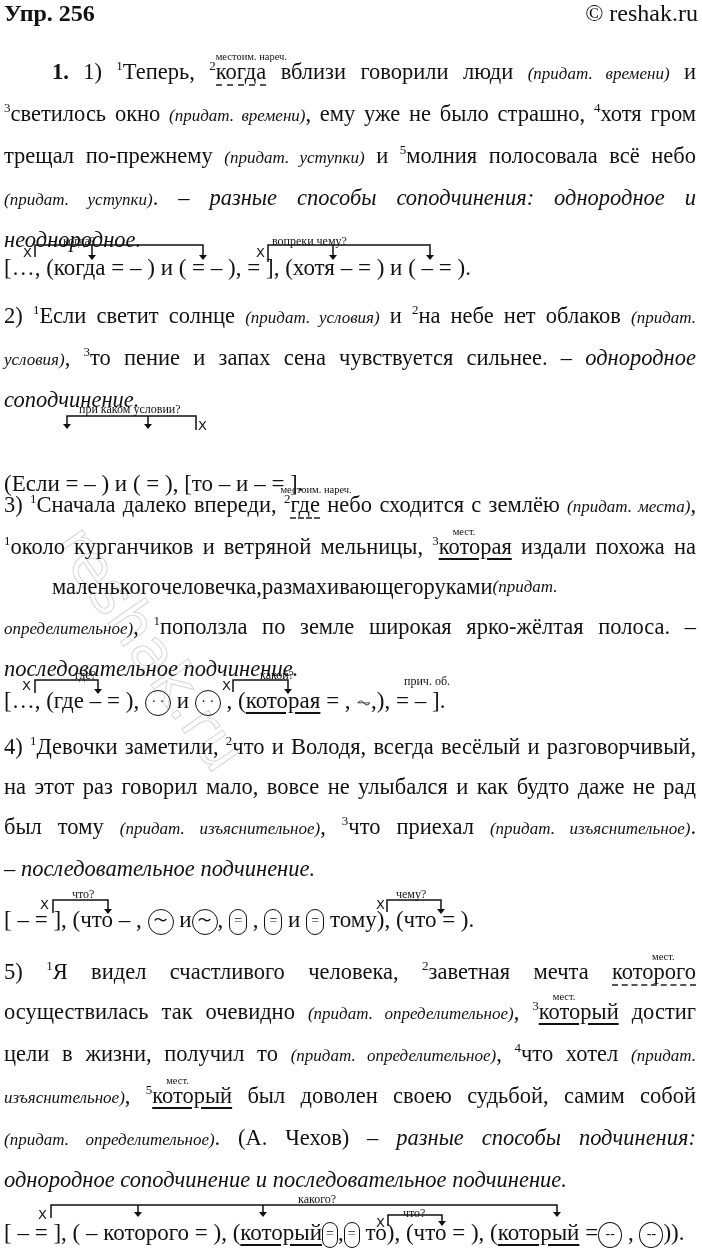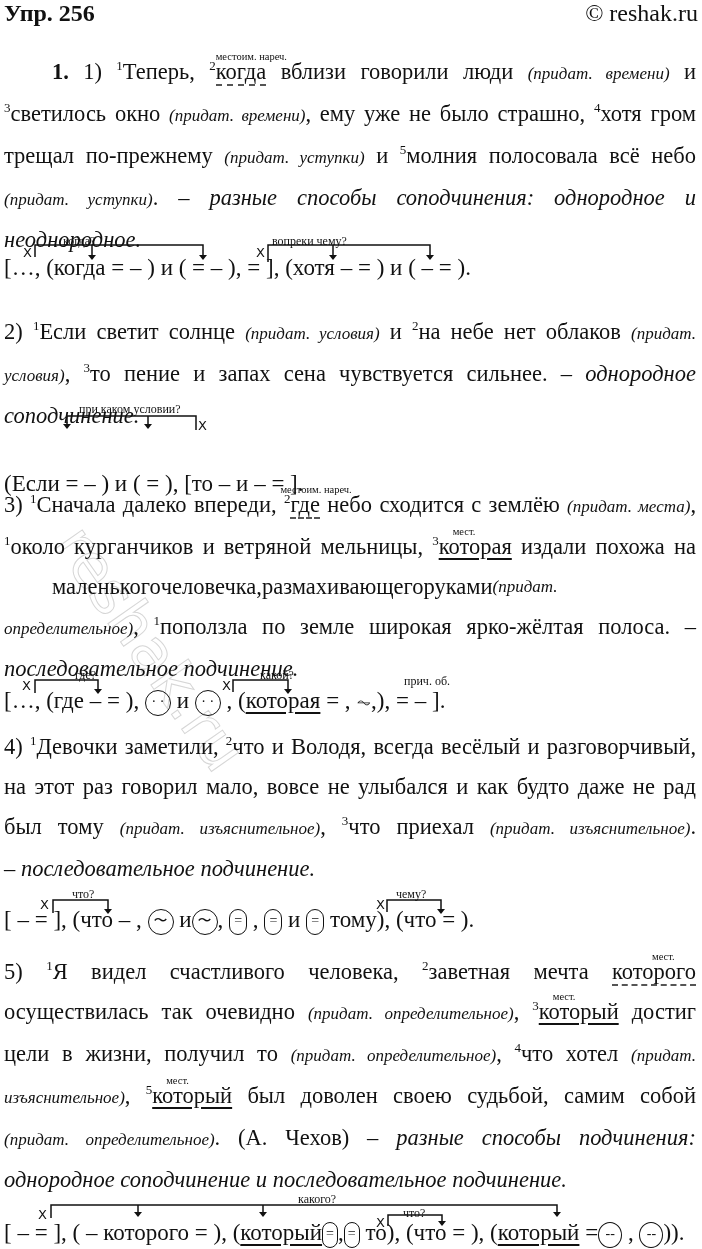--- a/index.html
+++ b/index.html
@@ -61,21 +61,21 @@
       <path d="M333 245 V256"></path>
   </g>
   <g fill="#111">
       <path d="M88 255 L96 255 L92 260Z"></path>
       <path d="M199 255 L207 255 L203 260Z"></path>
       <path d="M329 255 L337 255 L333 260Z"></path>
       <path d="M426 255 L434 255 L430 260Z"></path>
     </g>
 </svg>
 
-<div class="para" style="top:296px;margin-top:16px;">
+<div class="para" style="top:296px;">
   <div style="text-align-last:justify;"><span>2) </span><sup>1</sup><span>Если светит солнце </span><span class="note">(придат. условия)</span><span> и </span><sup>2</sup><span>на небе нет облаков </span><span class="note">(придат.</span></div>
   <div style="text-align-last:justify;"><span class="note">условия)</span><span>, </span><sup>3</sup><span>то пение и запах сена чувствуется сильнее. – </span><span class="concl">однородное</span></div>
   <div><span class="concl">соподчинение.</span></div>
 </div>
 
 <div class="scheme" style="top:450px;margin-top:19px;">
   <span>(Если = – ) и ( = ), [то  –  и  –  = ].</span>
 </div>
 <div class="q" style="left:79px;top:402px;">при каком условии?</div>
 <svg class="ov" width="702" height="1249">

